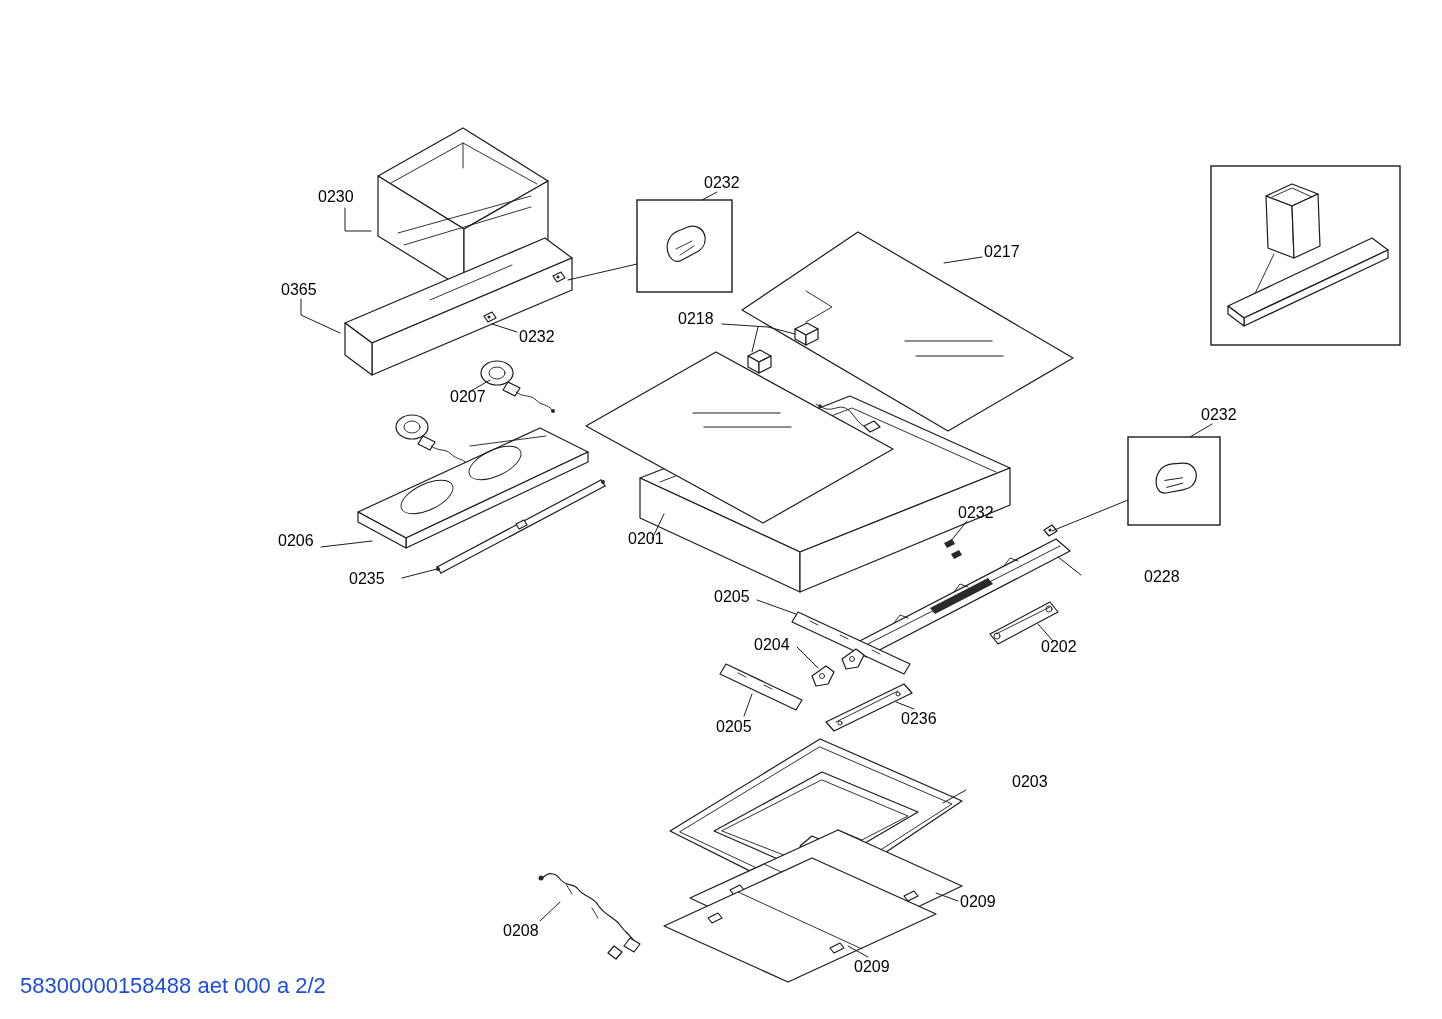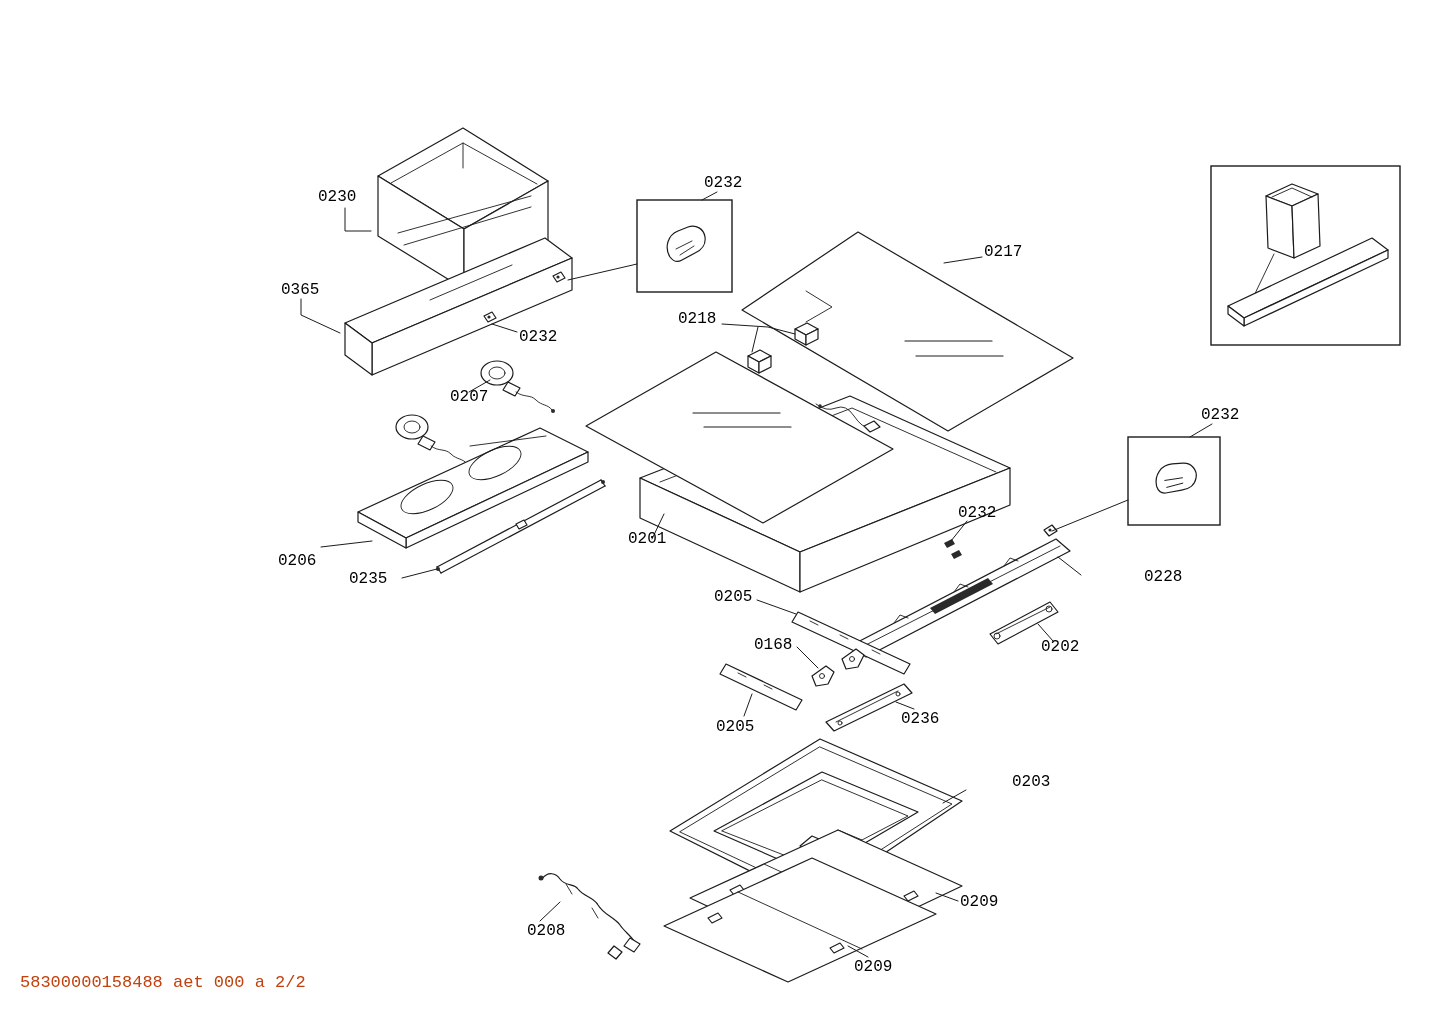--- a/index.html
+++ b/index.html
@@ -1,21 +1,21 @@
 <!DOCTYPE html>
 <html><head>
 <meta charset="utf-8">
 <style>
   * { margin:0; padding:0; box-sizing:border-box; }
   html,body { background:#ffffff; }
   body { font-family:"Liberation Sans", sans-serif; color:#000; }
-  .canvas { position:relative; width:1442px; height:1019px; background:#fff; overflow:hidden;font-family:Liberation Mono, monospace; }
+  .canvas { position:relative; width:1442px; height:1019px; background:#fff; overflow:hidden; }
   .canvas > svg { position:absolute; left:0; top:0; }
   .label { position:absolute; font-size:16px; line-height:18px; color:#000; white-space:nowrap; }
-  .footer { position:absolute; left:20px; top:973px; font-size:17px; color:#c2410c; }
+  .footer { position:absolute; left:20px; top:973px; font-size:22px; color:#1d4ed8; }
   .ln   { fill:none; stroke:#1c1c1c; stroke-width:1.2; stroke-linecap:round; stroke-linejoin:round; }
   .thin { fill:none; stroke:#1c1c1c; stroke-width:0.9; stroke-linecap:round; stroke-linejoin:round; }
   .fc   { fill:#ffffff; stroke:#1c1c1c; stroke-width:1.2; stroke-linejoin:round; }
   .dk   { fill:#2a2a2a; stroke:none; }
   .ldr  { fill:none; stroke:#1c1c1c; stroke-width:1; stroke-linecap:round; }
   .box  { fill:none; stroke:#1c1c1c; stroke-width:1.4; }
 </style>
 </head>
 <body>
 
@@ -249,30 +249,30 @@
   </g>
 </svg>
 
   <div class="label" style="left:318px;top:188px">0230</div>
   <div class="label" style="left:281px;top:281px">0365</div>
   <div class="label" style="left:704px;top:174px">0232</div>
   <div class="label" style="left:984px;top:243px">0217</div>
   <div class="label" style="left:678px;top:310px">0218</div>
   <div class="label" style="left:519px;top:328px">0232</div>
   <div class="label" style="left:450px;top:388px">0207</div>
-  <div class="label" style="left:278px;top:552px">0206</div>
+  <div class="label" style="left:278px;top:532px">0206</div>
   <div class="label" style="left:349px;top:570px">0235</div>
   <div class="label" style="left:628px;top:530px">0201</div>
   <div class="label" style="left:958px;top:504px">0232</div>
   <div class="label" style="left:1144px;top:568px">0228</div>
   <div class="label" style="left:1041px;top:638px">0202</div>
   <div class="label" style="left:714px;top:588px">0205</div>
-  <div class="label" style="left:754px;top:636px">0168</div>
+  <div class="label" style="left:754px;top:636px">0204</div>
   <div class="label" style="left:716px;top:718px">0205</div>
   <div class="label" style="left:901px;top:710px">0236</div>
   <div class="label" style="left:1012px;top:773px">0203</div>
   <div class="label" style="left:960px;top:893px">0209</div>
   <div class="label" style="left:854px;top:958px">0209</div>
-  <div class="label" style="left:527px;top:922px">0208</div>
+  <div class="label" style="left:503px;top:922px">0208</div>
   <div class="label" style="left:1201px;top:406px">0232</div>
 
   <div class="footer">58300000158488 aet 000 a 2/2</div>
 </div>
 
 </body></html>

